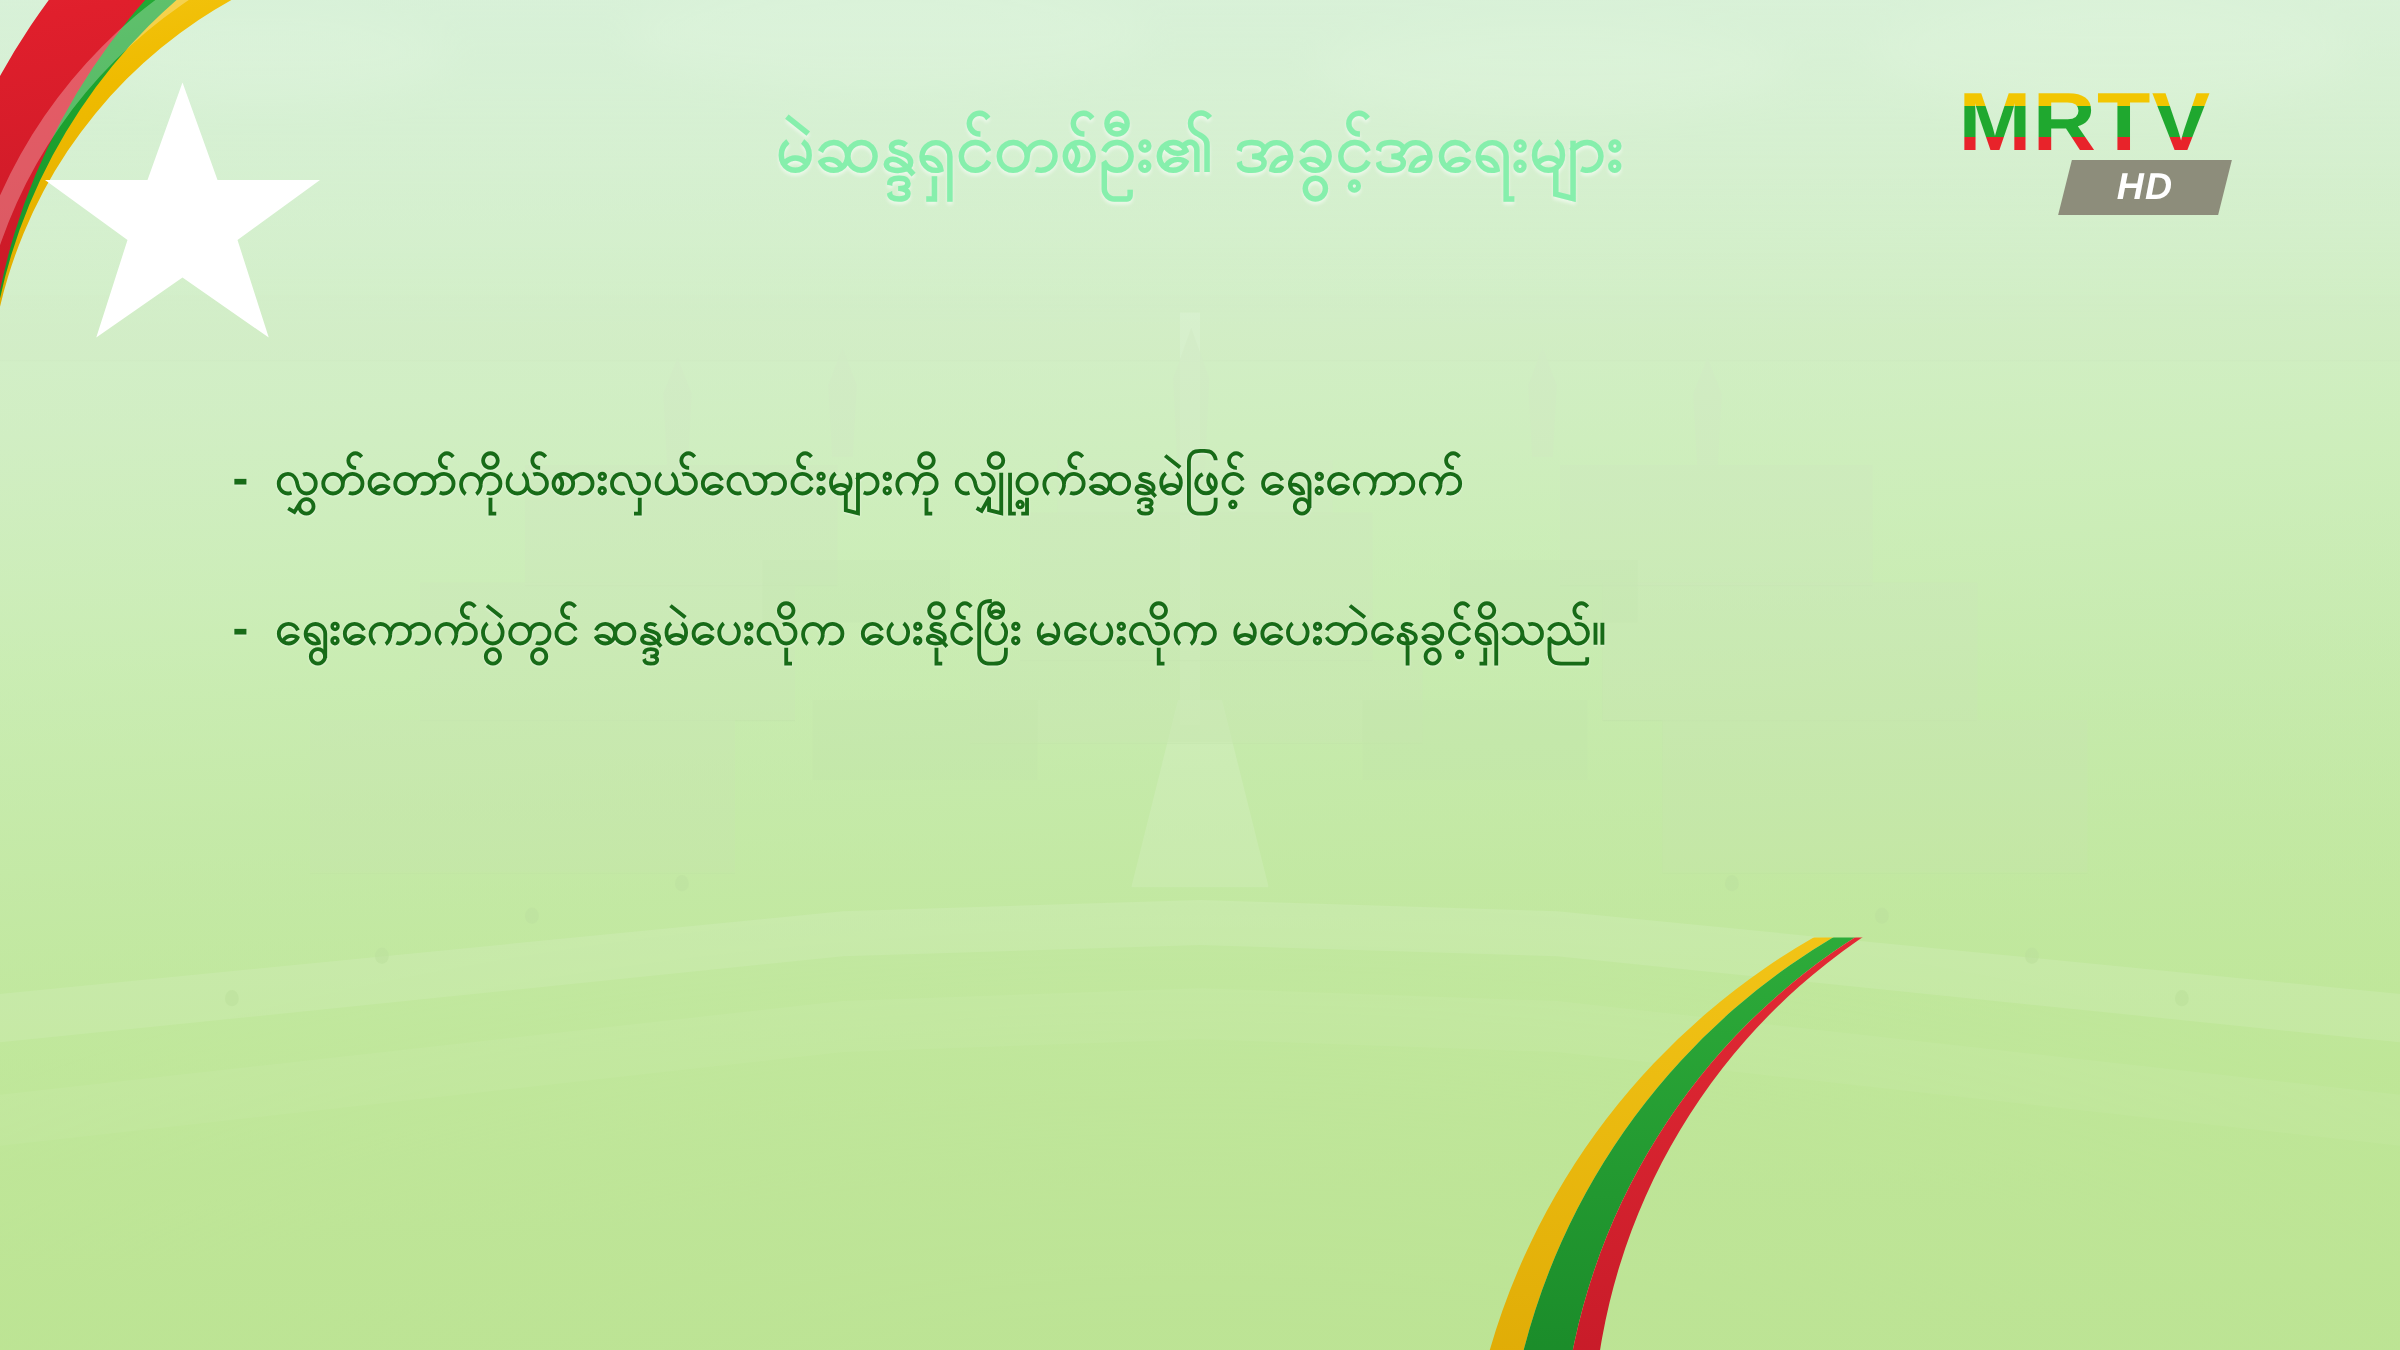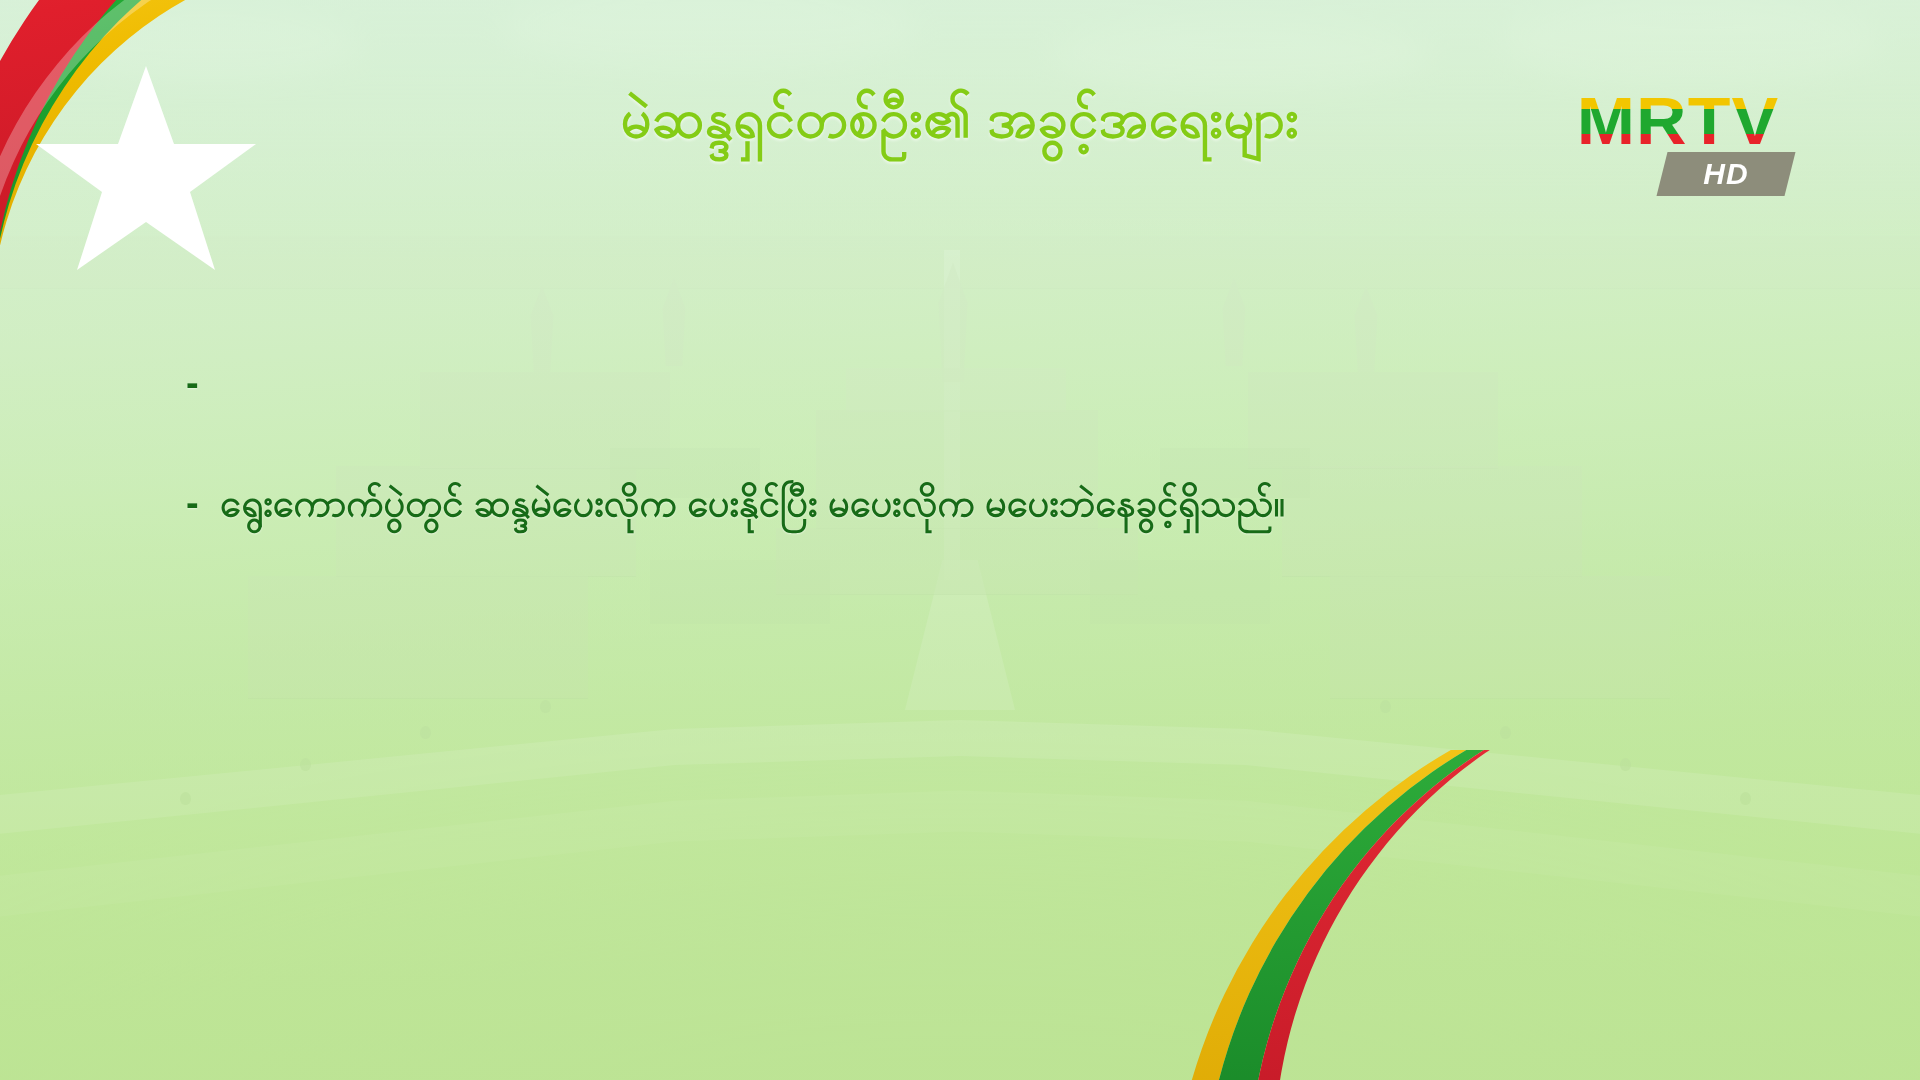--- a/index.html
+++ b/index.html
@@ -105,25 +105,24 @@
   .ribbon-tl, .ribbon-br {
     position: absolute;
     pointer-events: none;
   }
   .ribbon-tl { left: -40px; top: -60px; width: 620px; height: 500px; }
   .ribbon-br { right: -60px; bottom: -90px; width: 820px; height: 420px; }
 
   
   .logo {
     position: absolute;
-    right: 124px;
+    right: 134px;
     top: 60px;
     width: 236px;
     height: 118px;
-    margin-top: 24px;
   }
   .logo-word {
     position: absolute;
     left: 0; top: 0;
     width: 236px;
     height: 74px;
     font-size: 66px;
     font-weight: bold;
     letter-spacing: 1px;
     line-height: 74px;
@@ -162,21 +161,21 @@
 
   
   .title {
     position: absolute;
     left: 0;
     top: 84px;
     width: 1920px;
     text-align: center;
     font-size: 54px;
     font-weight: bold;
-    color: #84cc16;
+    color: #86efac;
     text-shadow: 0 2px 3px rgba(255,255,255,0.55);
     letter-spacing: 0.5px;
   }
   .body {
     position: absolute;
     left: 186px;
     top: 352px;
     width: 1560px;
   }
   .para {
@@ -312,20 +311,21 @@
     </div>
   </div>
 
   <div class="title">မဲဆန္ဒရှင်တစ်ဦး၏ အခွင့်အရေးများ</div>
 
   <div class="body">
 
     <div class="para">
       <span class="dash">-</span>
       <span class="lines">
+        <span class="ln">လွှတ်တော်ကိုယ်စားလှယ်လောင်းများကို လျှို့ဝှက်ဆန္ဒမဲဖြင့် ရွေးကောက်</span>
       </span>
     </div>
 
     <div class="para">
       <span class="dash">-</span>
       <span class="lines">
         <span class="ln">ရွေးကောက်ပွဲတွင် ဆန္ဒမဲပေးလိုက ပေးနိုင်ပြီး မပေးလိုက မပေးဘဲနေခွင့်ရှိသည်။</span>
       </span>
     </div>
 

